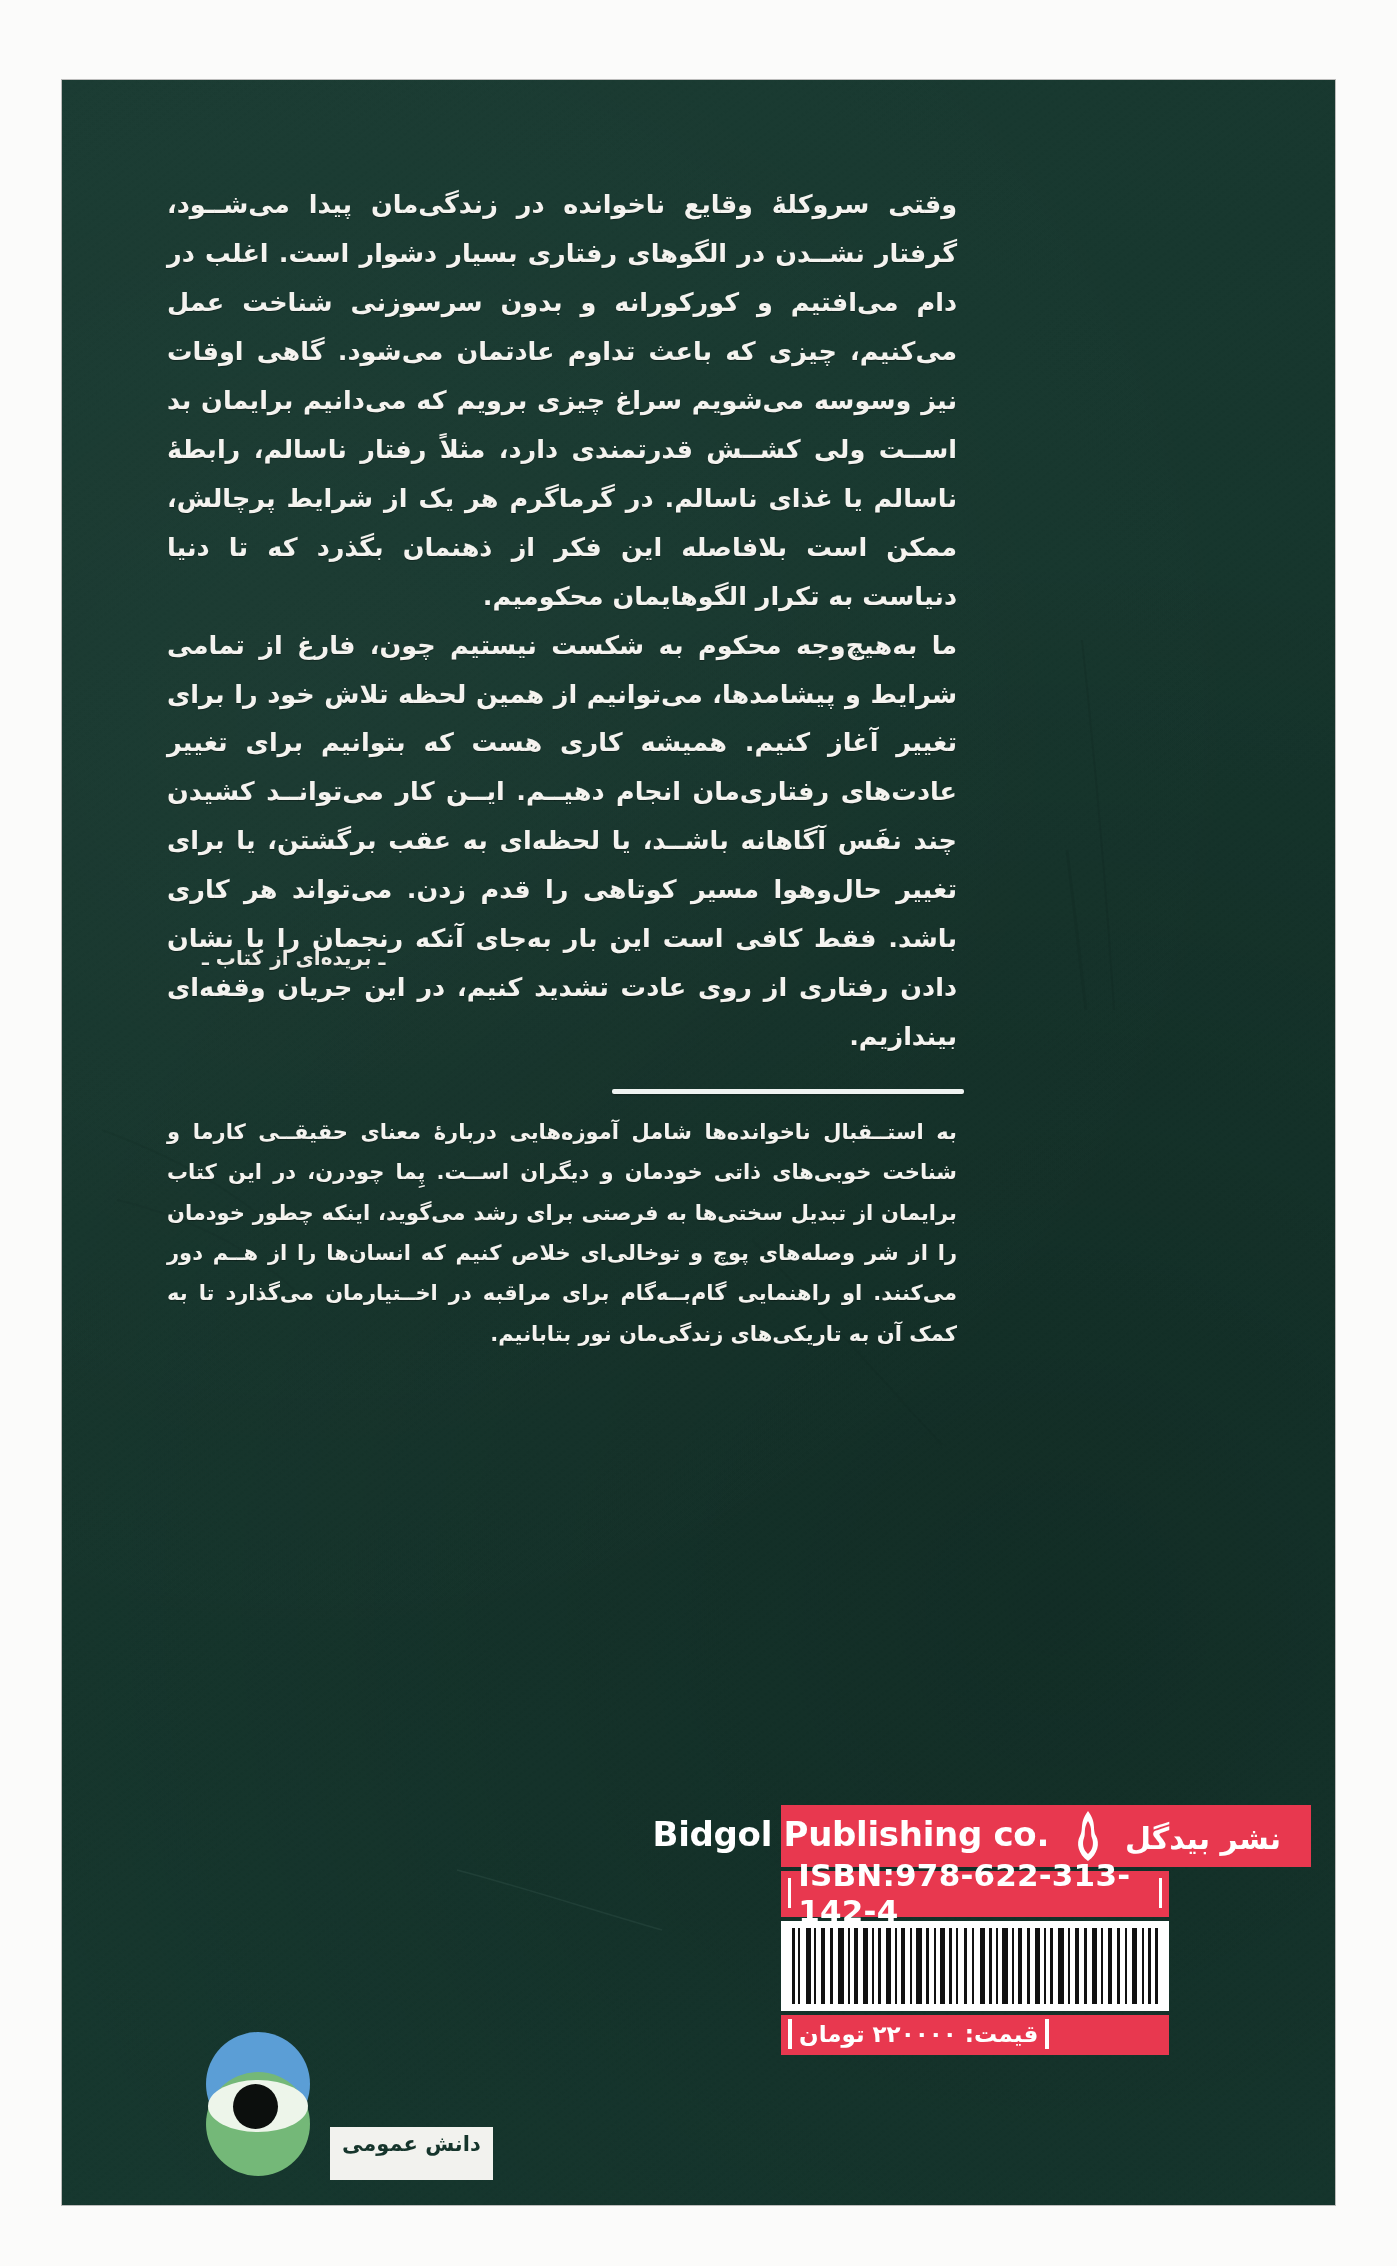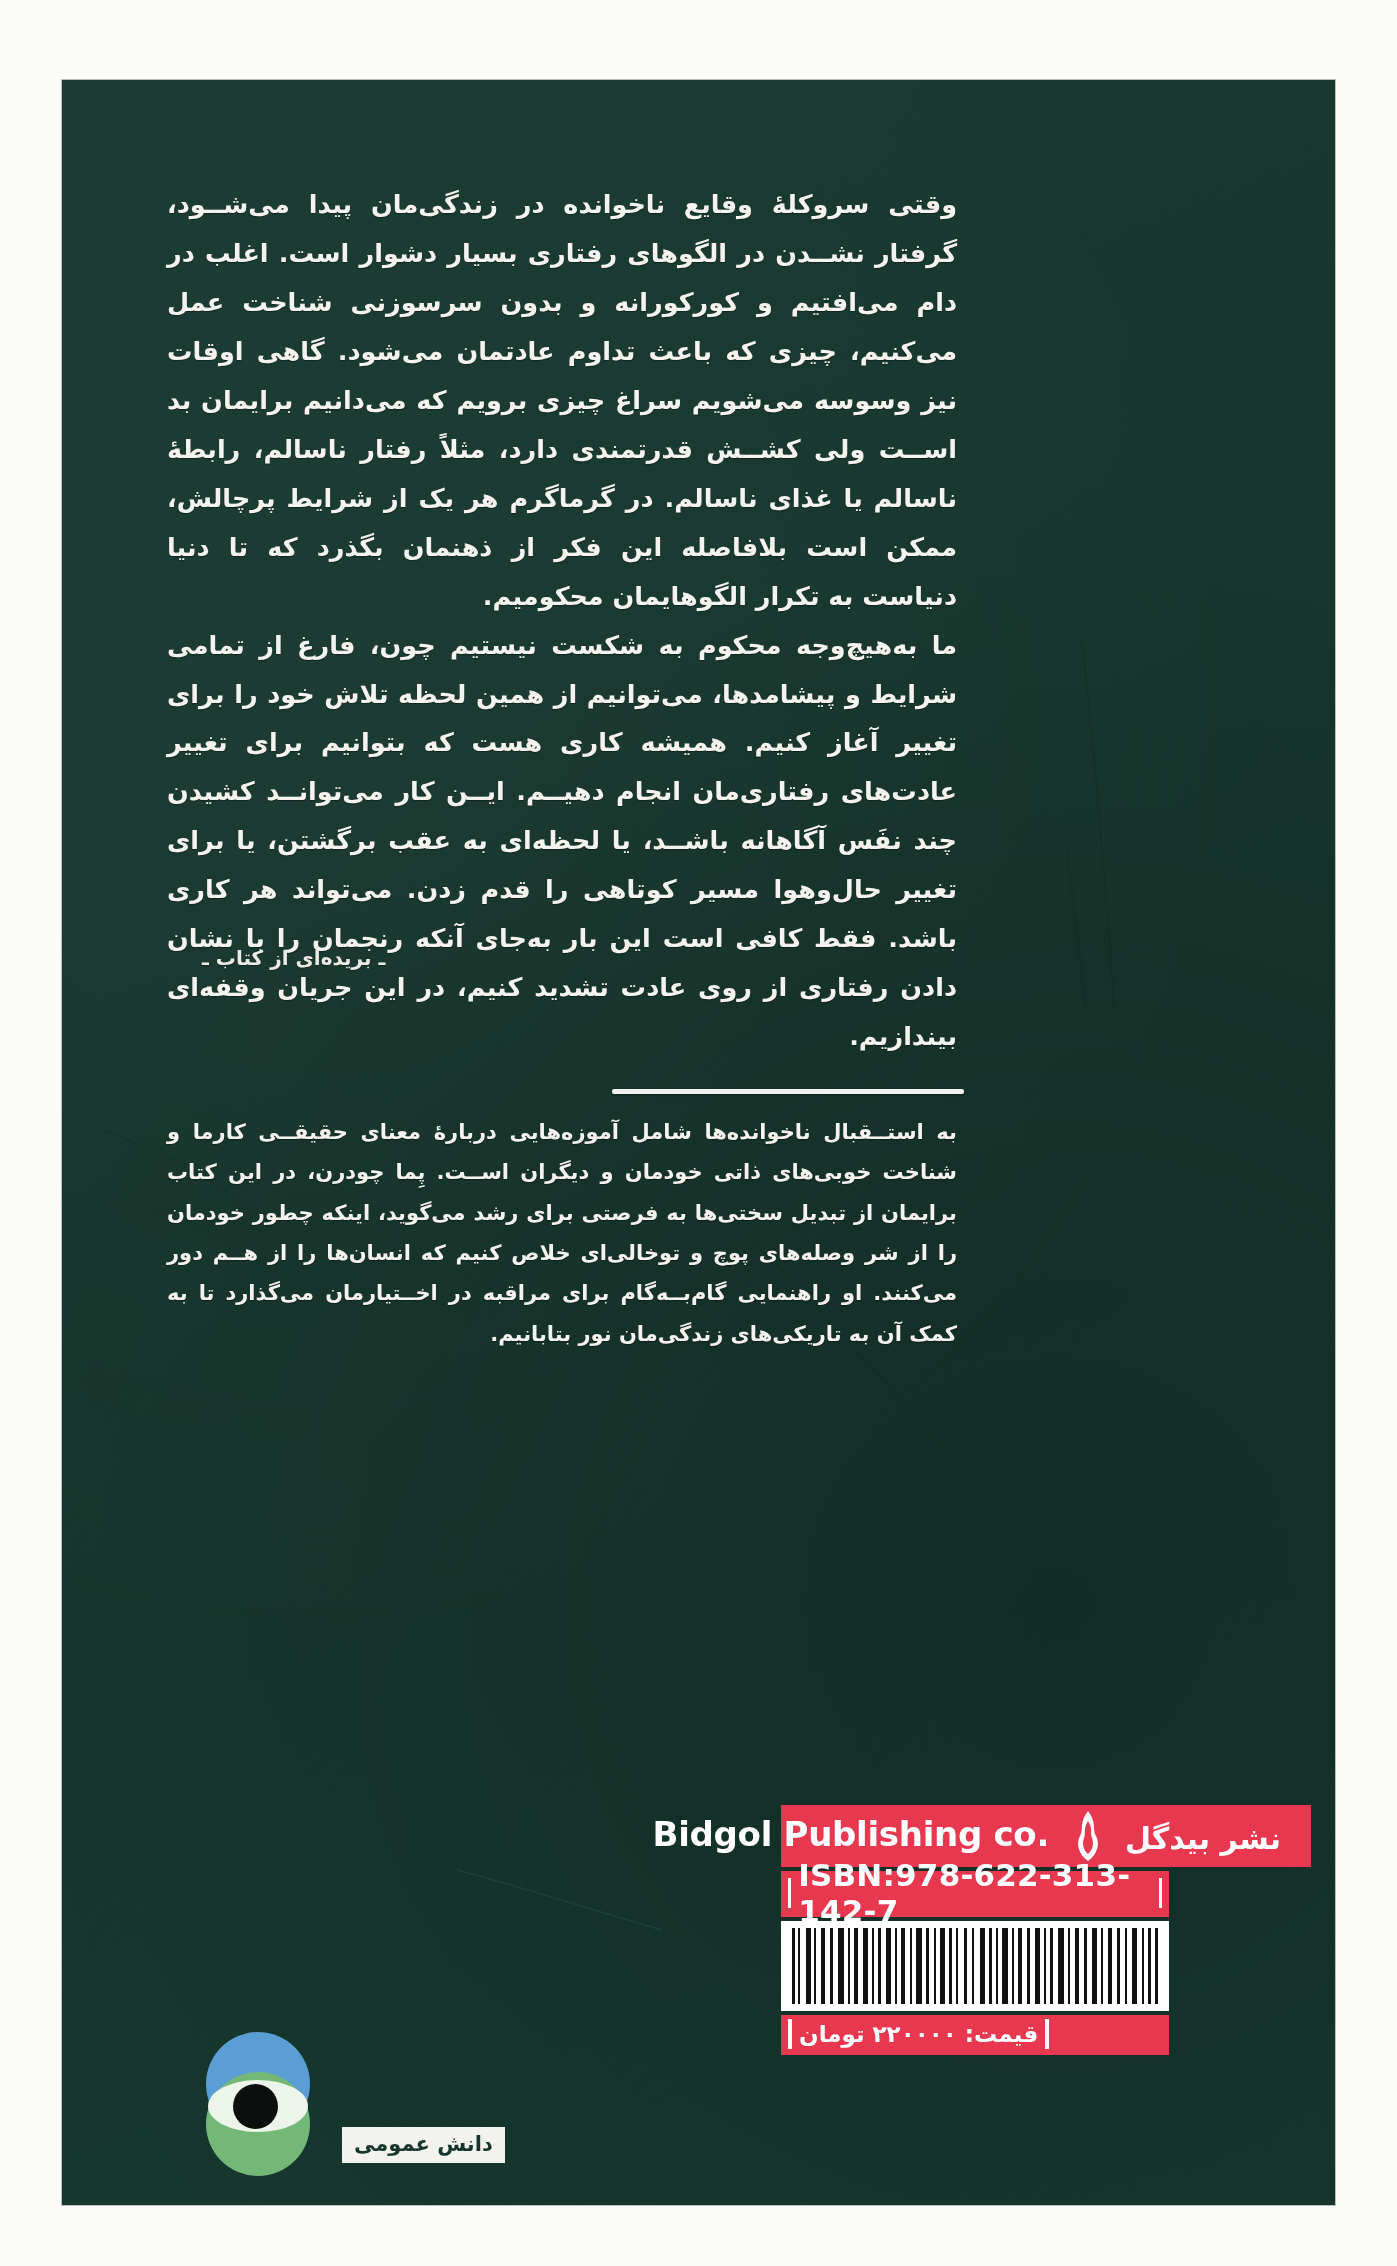--- a/index.html
+++ b/index.html
@@ -100,26 +100,26 @@
     position:absolute;left:10px;top:48px;width:100px;height:52px;
     background:#edf5ea;
     border-radius:50% / 50%;
   }
   .eye .pupil{
     position:absolute;left:35px;top:52px;width:45px;height:45px;
     border-radius:50%;background:#0c0f0d;
   }
   .imprint-label{
     position:absolute;
-    left:172px;top:95px;
+    left:160px;top:95px;
     background:#f2f2ee;
     color:#16352c;
     font-size:21px;
     font-weight:700;
-    padding:5px 12px 7px 12px;
+    padding:5px 12px 24px 12px;
     direction:rtl;
     white-space:nowrap;
     text-align:right;
   }
 
   
   .pubstack{
     position:absolute;
     right:24px;bottom:150px;
     width:530px;
@@ -244,21 +244,21 @@
           <path d="M22 2 C13 14 18 20 14 27 C10 34 12 45 22 52 C32 45 34 34 30 27 C26 20 31 14 22 2 Z" fill="#ffffff"></path>
           <path d="M22 12 C17 20 20 24 18 29 C16 34 17 41 22 45 C27 41 28 34 26 29 C24 24 27 20 22 12 Z" fill="#e8384f"></path>
         </svg>
       </span>
       <span class="en-name">Bidgol Publishing co.</span>
       <span class="bar-tick"></span>
     </div>
 
     <div class="redbar isbnrow">
       <span class="bar-tick"></span>
-      <span>ISBN:978-622-313-142-7</span>
+      <span>ISBN:978-622-313-142-4</span>
       <span class="bar-tick"></span>
     </div>
 
     <div class="barcode">
       <svg width="370" height="76" viewBox="0 0 370 76" shape-rendering="crispEdges">
         <g fill="#111111">
           <rect x="2" y="0" width="3" height="76"></rect>
           <rect x="8" y="0" width="2" height="76"></rect>
           <rect x="16" y="0" width="5" height="76"></rect>
           <rect x="24" y="0" width="2" height="76"></rect>

